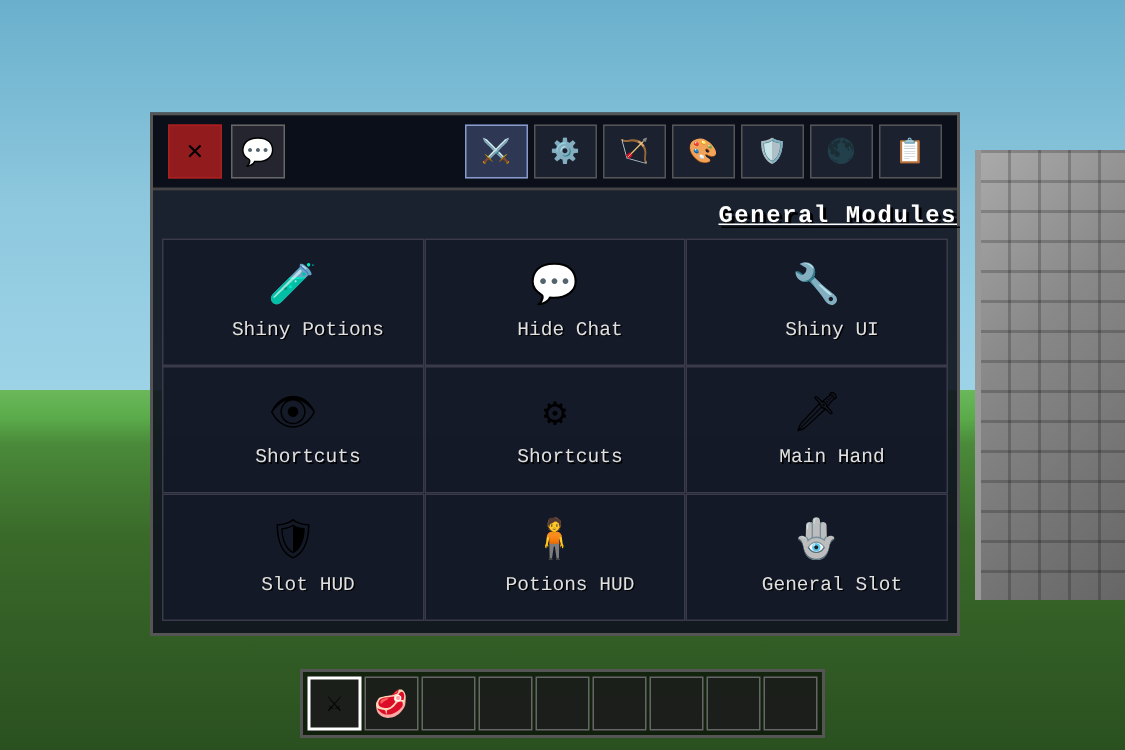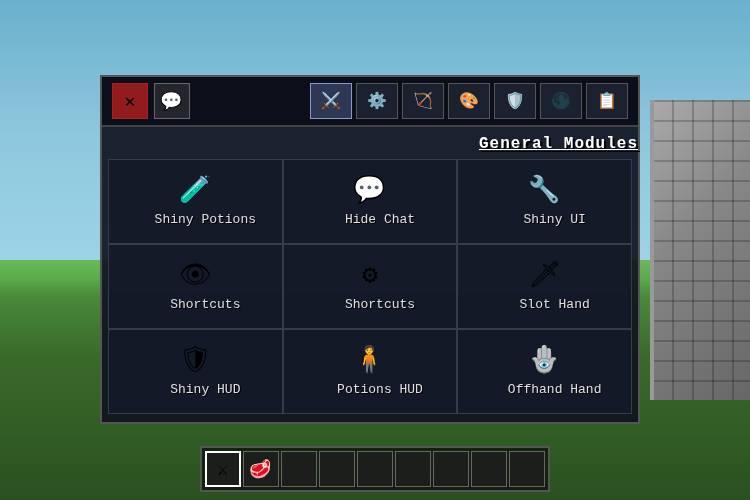--- a/index.html
+++ b/index.html
@@ -275,33 +275,33 @@
       <div class="module-cell">
         <div class="module-icon">👁</div>
         <div class="module-label">Shortcuts</div>
       </div>
       <div class="module-cell">
         <div class="module-icon">⚙</div>
         <div class="module-label">Shortcuts</div>
       </div>
       <div class="module-cell">
         <div class="module-icon">🗡</div>
-        <div class="module-label">Slot Hand</div>
+        <div class="module-label">Main Hand</div>
       </div>
       <div class="module-cell">
         <div class="module-icon">🛡</div>
-        <div class="module-label">Shiny HUD</div>
+        <div class="module-label">Slot HUD</div>
       </div>
       <div class="module-cell">
         <div class="module-icon">🧍</div>
         <div class="module-label">Potions HUD</div>
       </div>
       <div class="module-cell">
         <div class="module-icon">🪬</div>
-        <div class="module-label">Offhand Hand</div>
+        <div class="module-label">General Slot</div>
       </div>
     </div>
 </div>
 
 <div class="hotbar" id="hotbar">
 <div class="hotbar-slot active">⚔</div>
     <div class="hotbar-slot">🥩</div>
     <div class="hotbar-slot"></div>
     <div class="hotbar-slot"></div>
     <div class="hotbar-slot"></div>

